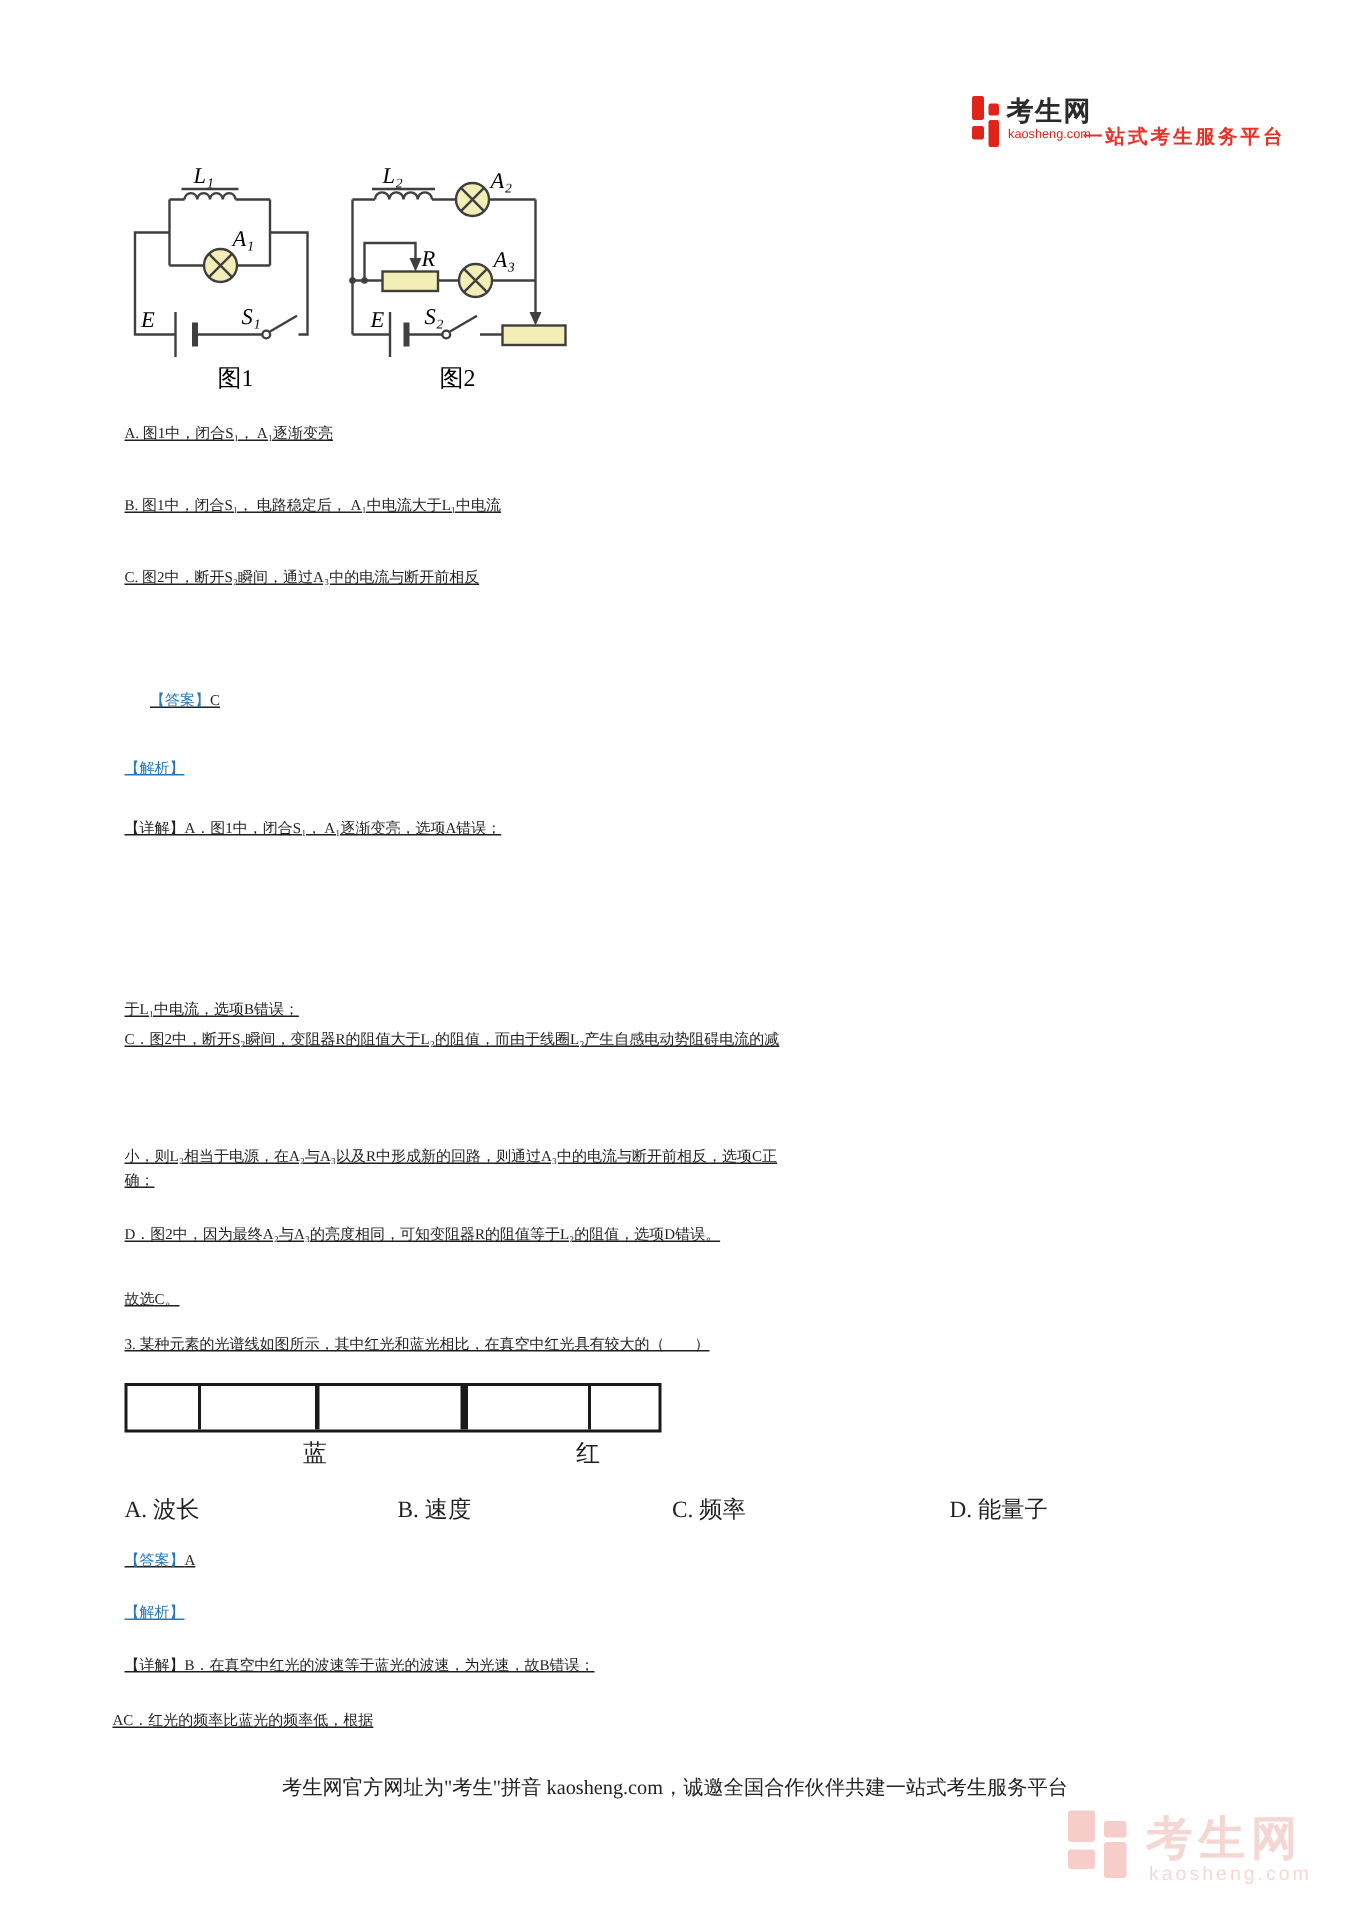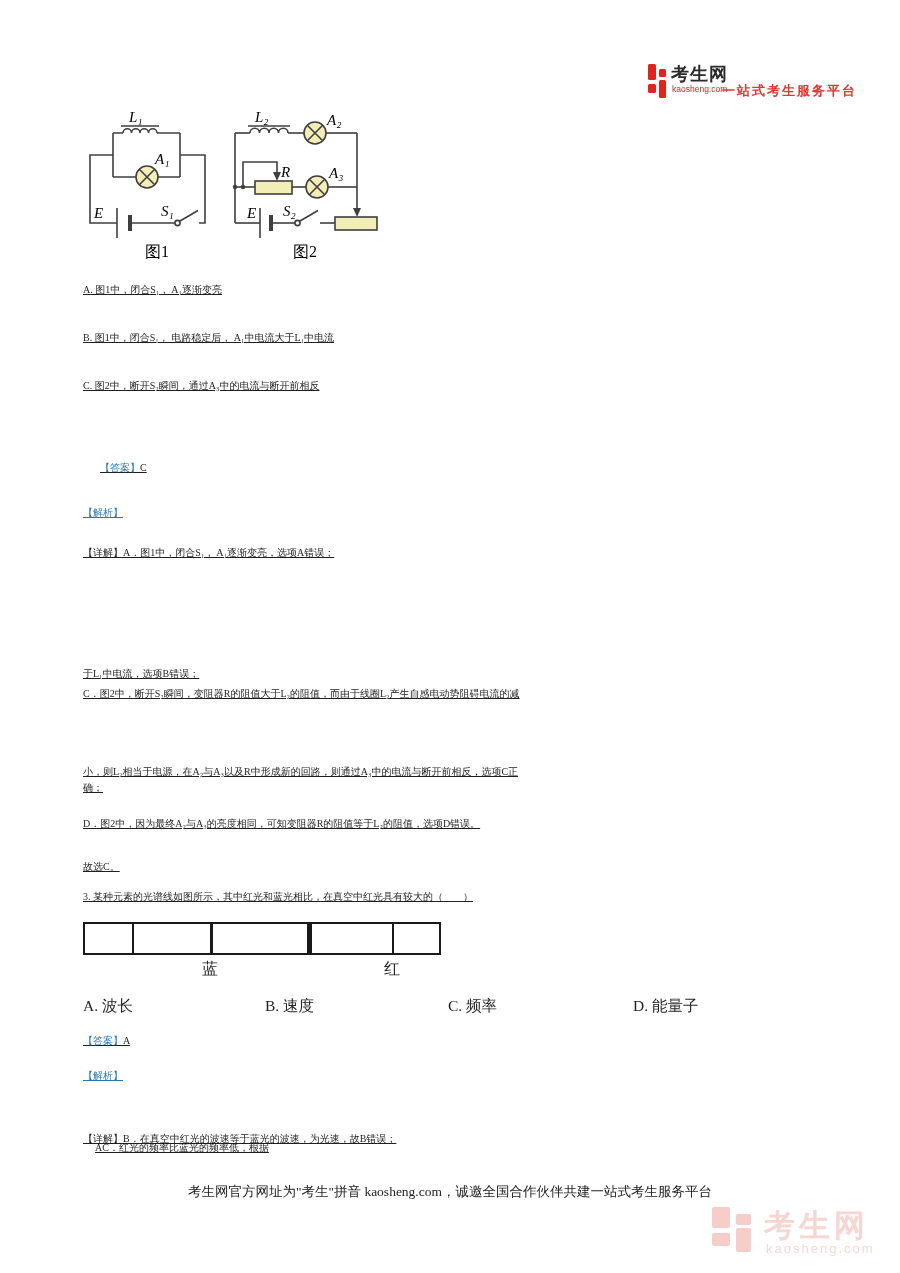--- a/index.html
+++ b/index.html
@@ -174,22 +174,22 @@
   <div class="spec-label" style="left:202px;top:959px;">蓝</div>
   <div class="spec-label" style="left:384px;top:959px;">红</div>
 
   <div class="q4opt" style="left:83px;text-align:center;">A. 波长</div>
   <div class="q4opt" style="left:265px;">B. 速度</div>
   <div class="q4opt" style="left:448px;">C. 频率</div>
   <div class="q4opt" style="left:633px;">D. 能量子</div>
 
   <div class="line" style="left:83px;top:1031px;"><span class="blue">【答案】</span><span>A</span></div>
   <div class="line blue" style="left:83px;top:1066px;">【解析】</div>
-  <div class="line" style="left:83px;top:1101px;margin-top:28px;">【详解】B．在真空中红光的波速等于蓝光的波速，为光速，故B错误；</div>
-  <div class="line" style="left:95px;top:1138px;">AC．红光的频率比蓝光的频率低，根据</div>
+  <div class="line" style="left:83px;top:1101px;">【详解】B．在真空中红光的波速等于蓝光的波速，为光速，故B错误；</div>
+  <div class="line" style="left:75px;top:1138px;">AC．红光的频率比蓝光的频率低，根据</div>
 
   <div class="footer">考生网官方网址为"考生"拼音 kaosheng.com，诚邀全国合作伙伴共建一站式考生服务平台</div>
 
   <div class="wm">
     <div class="wm-blocks">
       <div class="wb-a"></div>
         <div class="wb-b"></div>
         <div class="wb-c"></div>
         <div class="wb-d"></div>
     </div>

